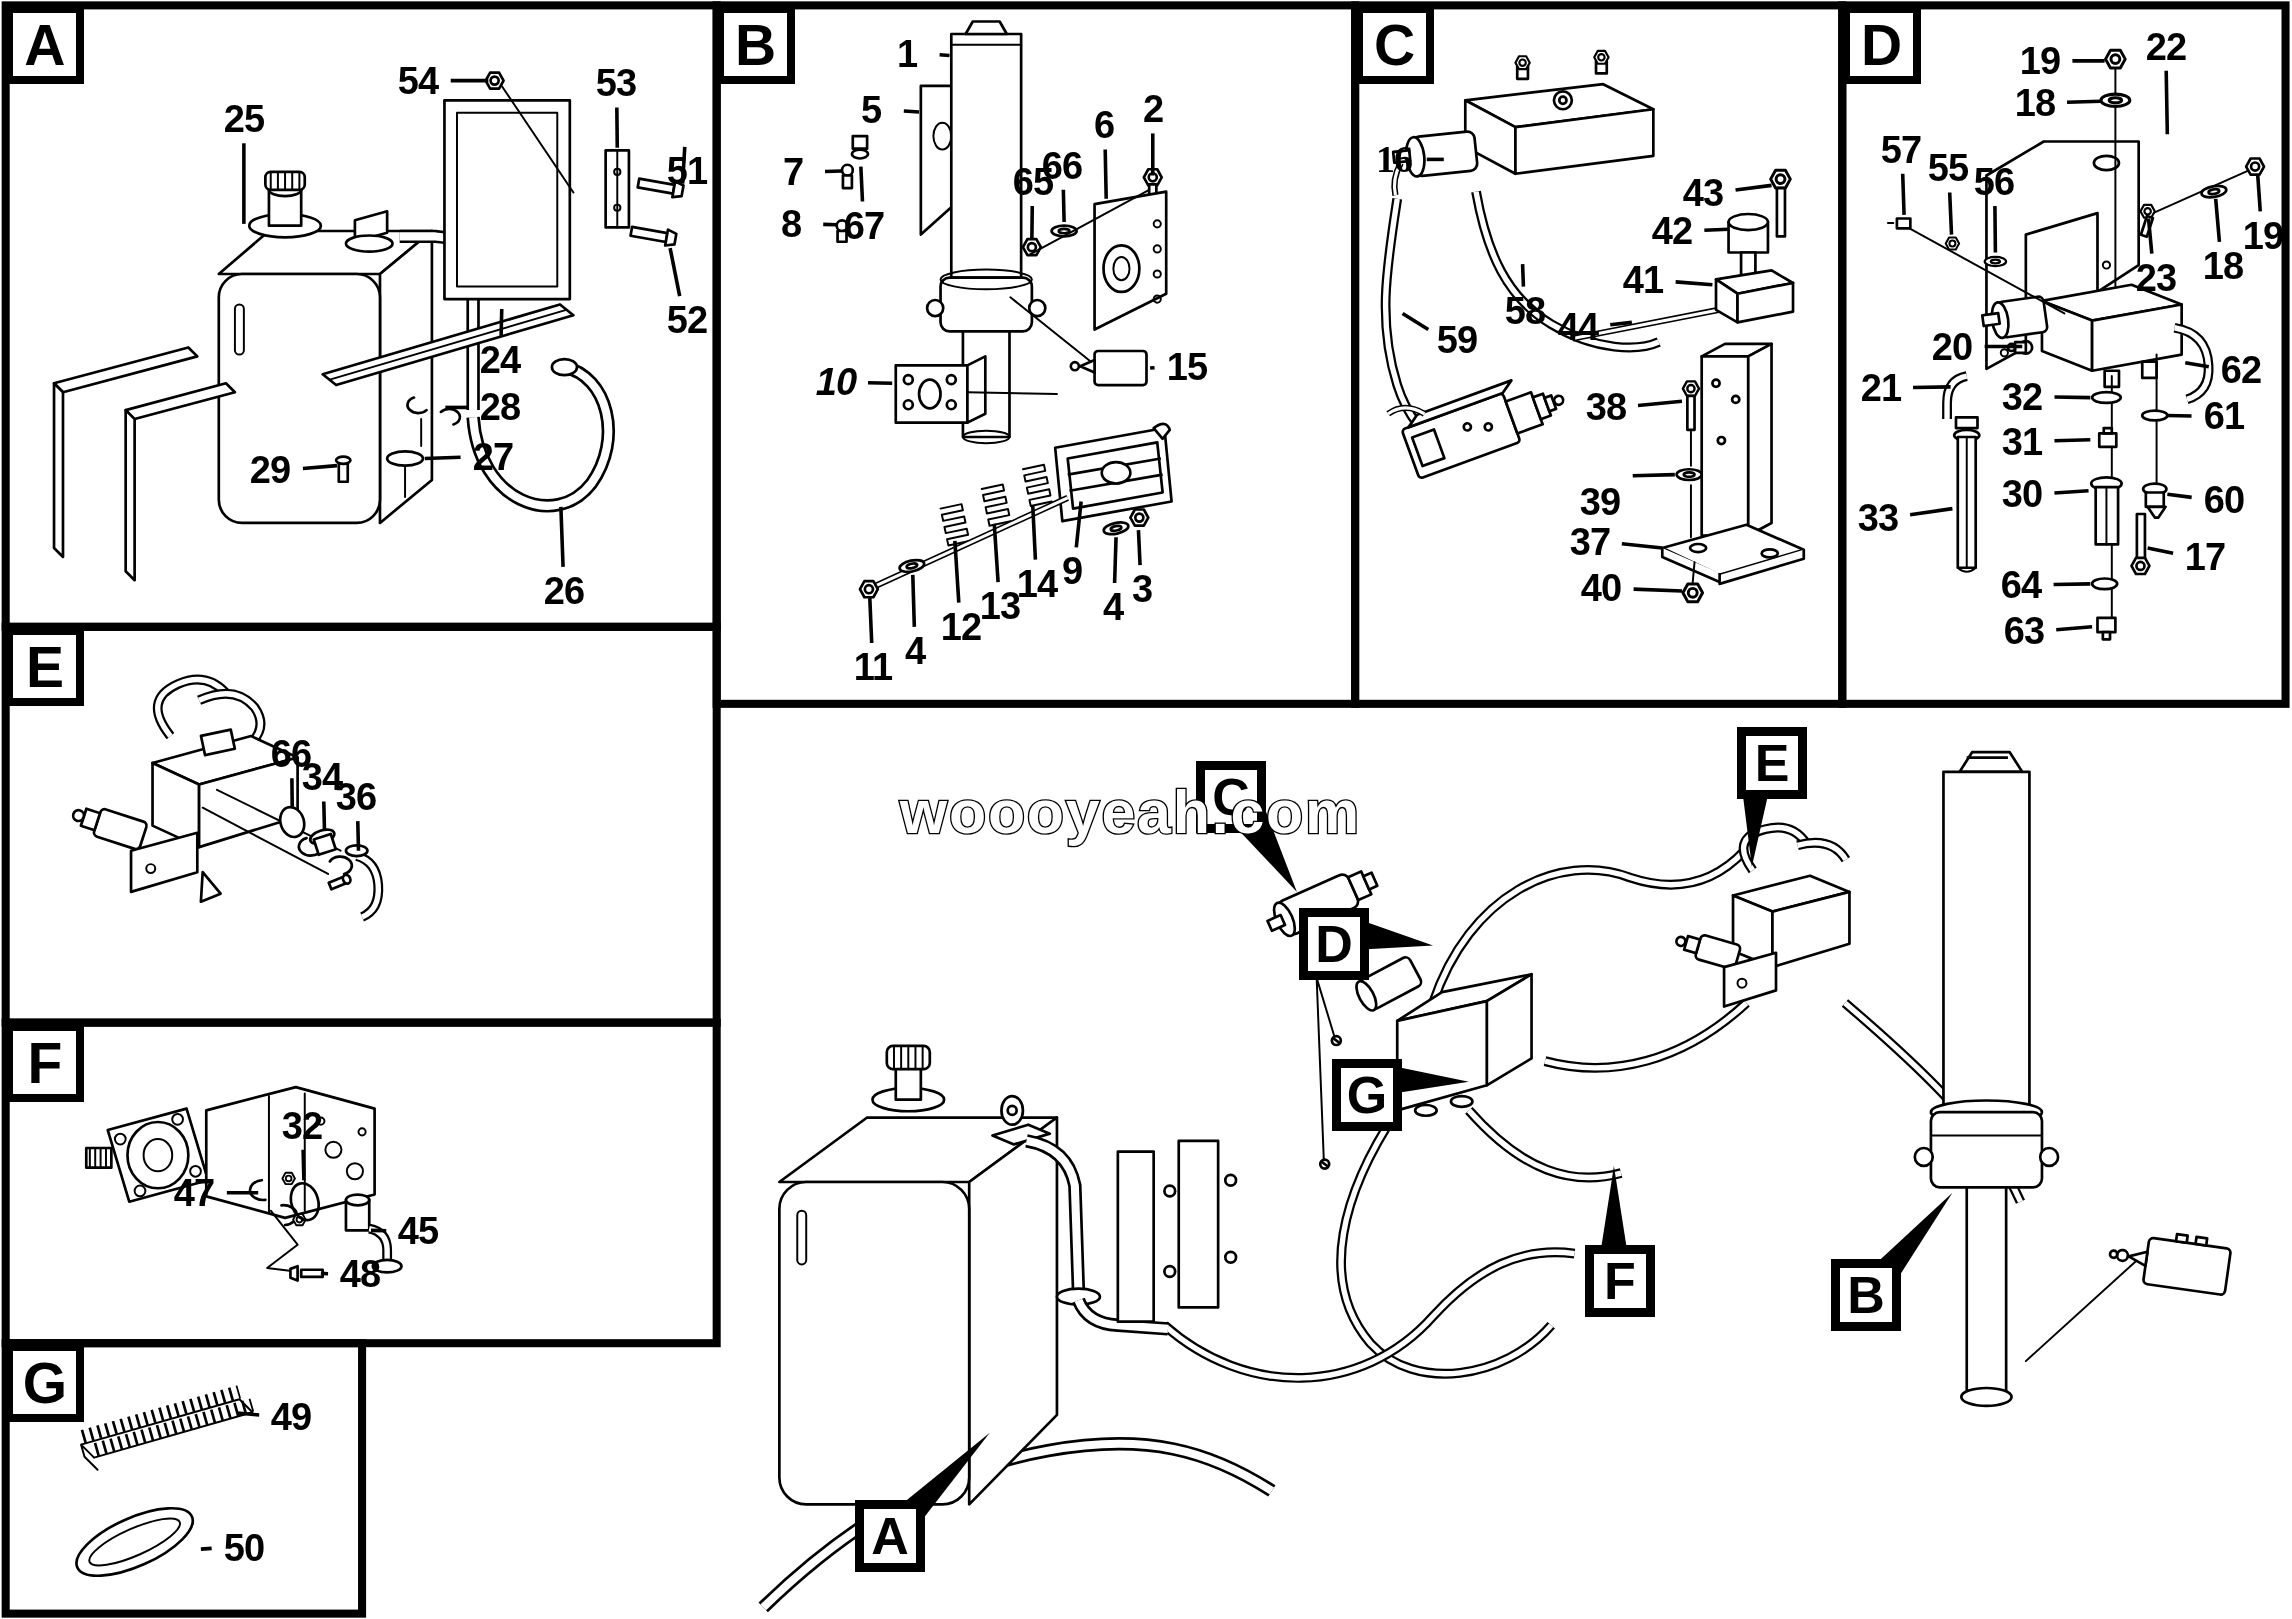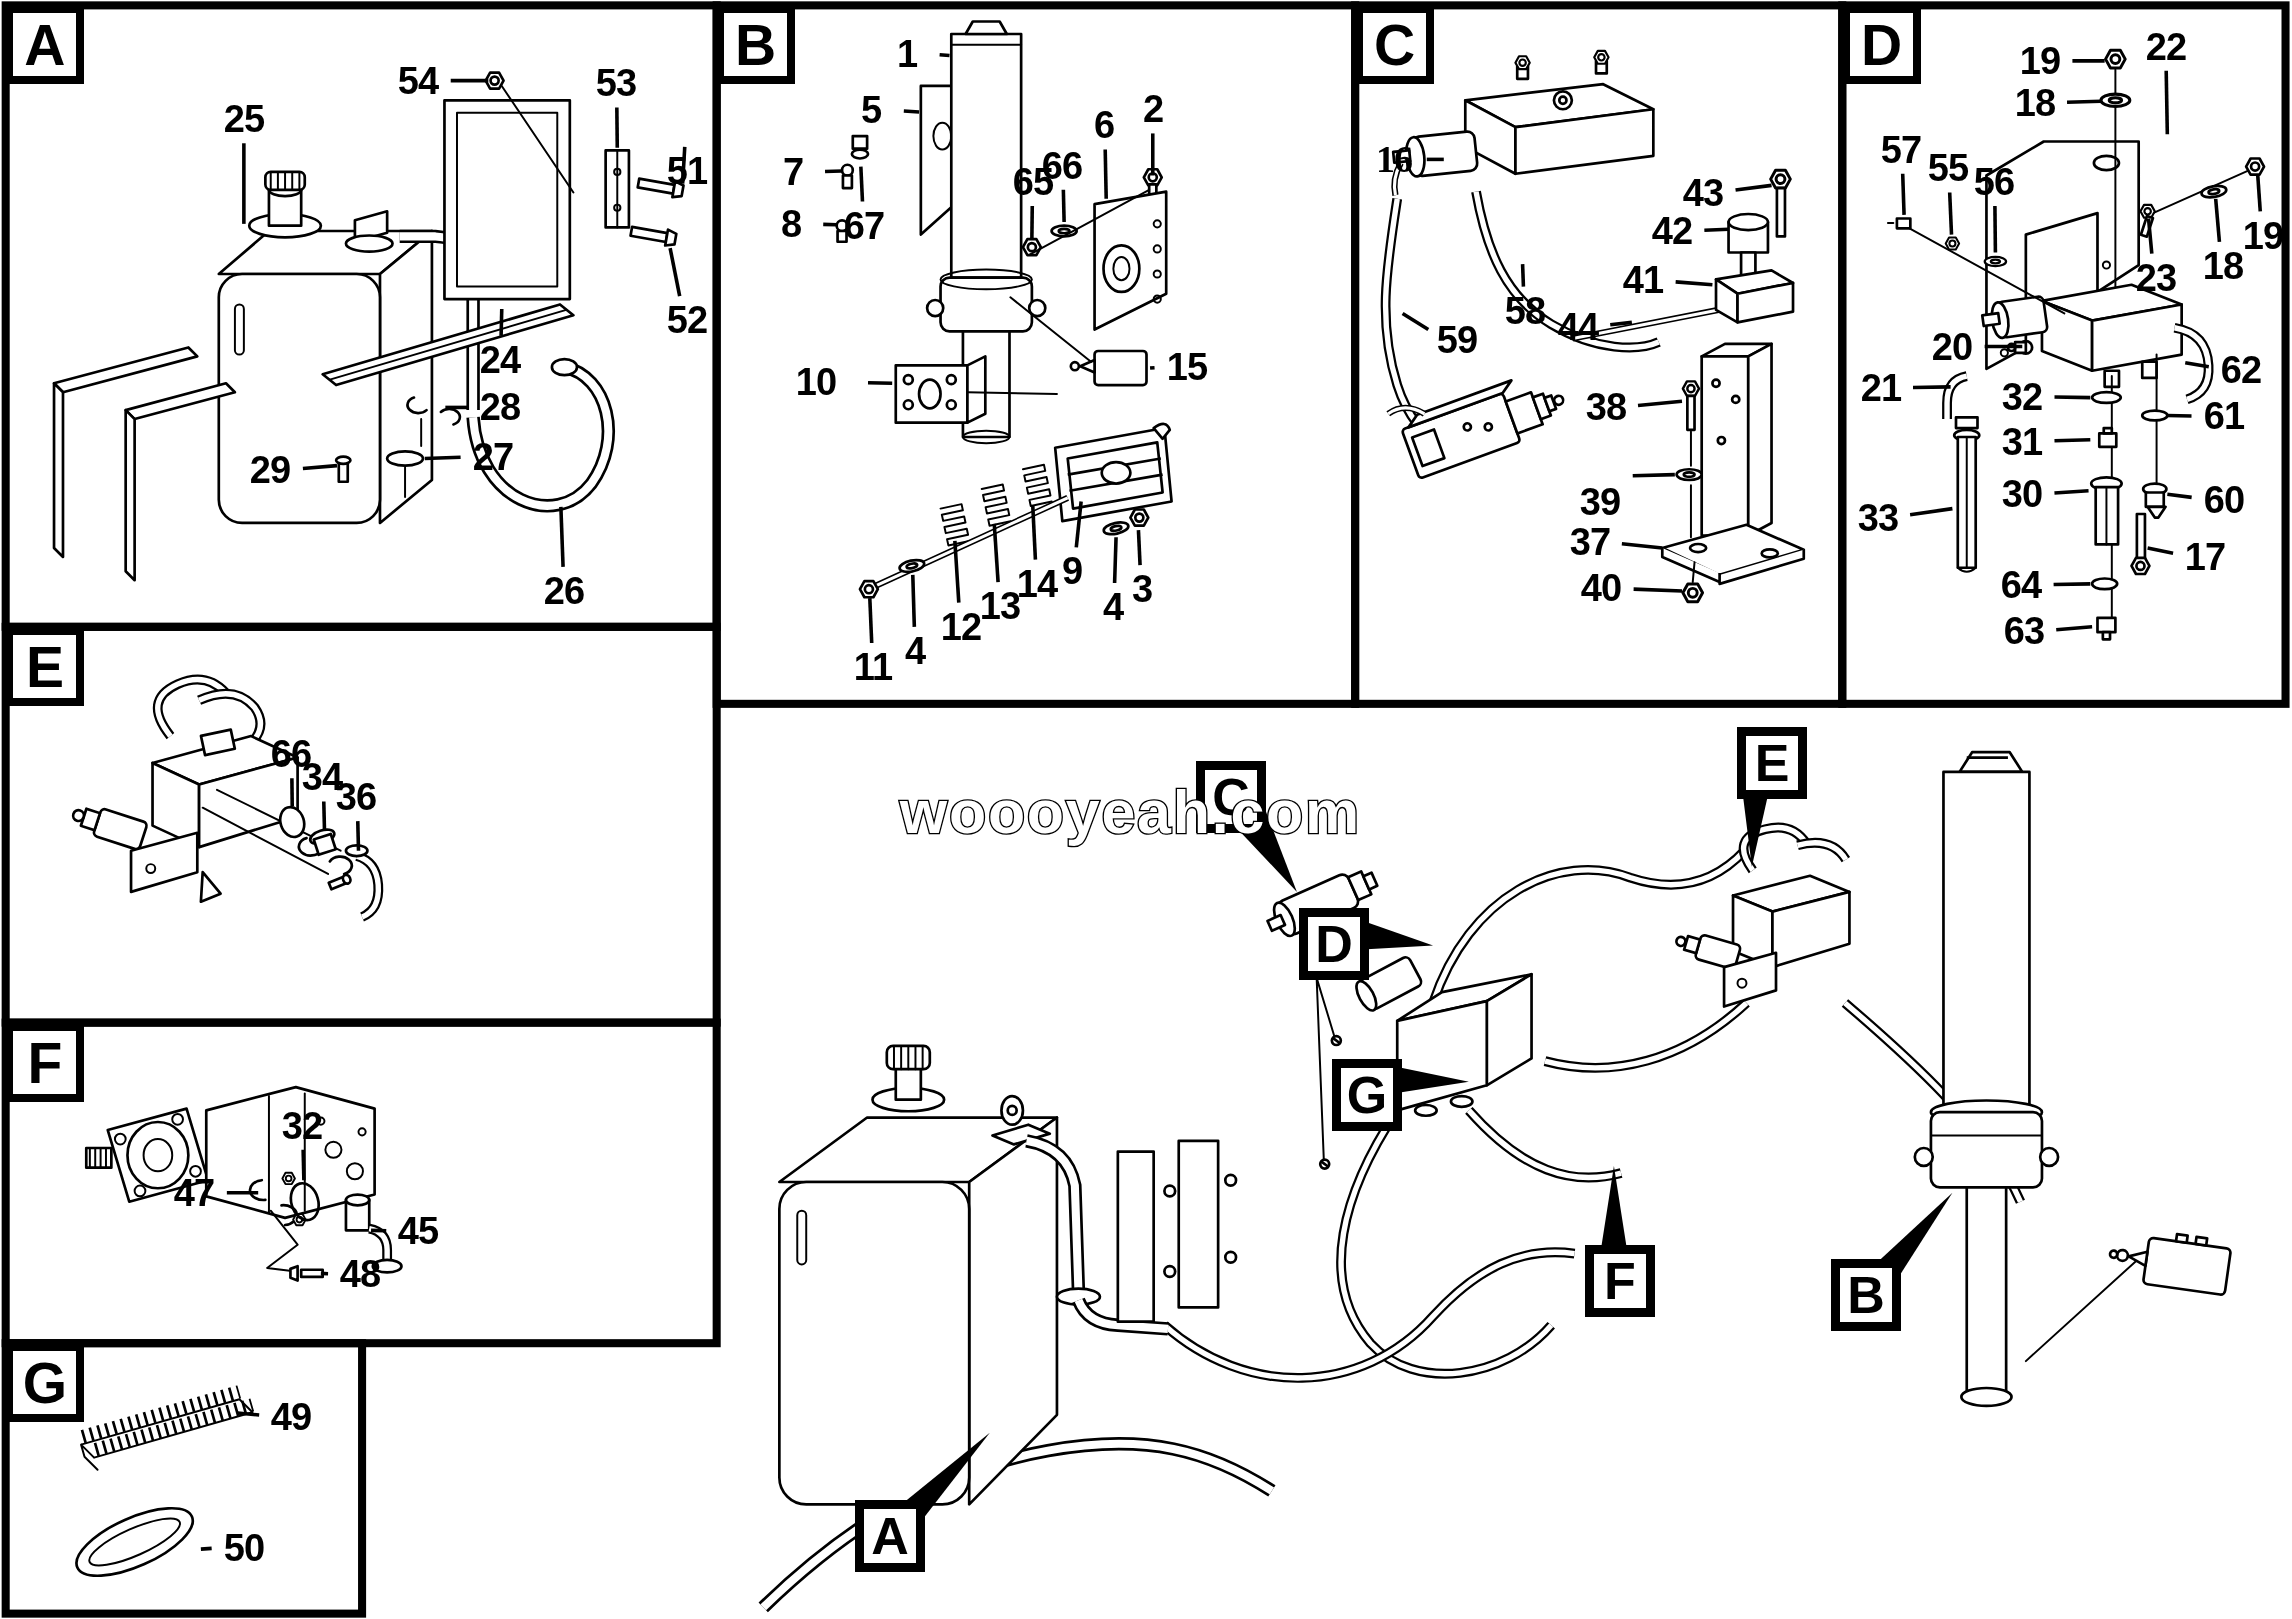--- a/index.html
+++ b/index.html
@@ -712,21 +712,21 @@
     <div class="panel-letter" style="left: 716px; top: 5.4px;">B</div>
     <div class="part-label" style="left: 907px; top: 54px;">1</div>
     <div class="part-label" style="left: 871px; top: 110px;">5</div>
     <div class="part-label" style="left: 793px; top: 172px;">7</div>
     <div class="part-label" style="left: 791px; top: 224px;">8</div>
     <div class="part-label" style="left: 864px; top: 226px;">67</div>
     <div class="part-label" style="left: 1153px; top: 109px;">2</div>
     <div class="part-label" style="left: 1104px; top: 125px;">6</div>
     <div class="part-label" style="left: 1062px; top: 166px;">66</div>
     <div class="part-label" style="left: 1033px; top: 182px;">65</div>
-    <div class="part-label" style="left: 816px; top: 382px;">10</div>
+    <div class="part-label" style="left: 836px; top: 382px; font-style: italic;">10</div>
     <div class="part-label" style="left: 1187px; top: 367px;">15</div>
     <div class="part-label" style="left: 1072px; top: 571px;">9</div>
     <div class="part-label" style="left: 1142px; top: 589px;">3</div>
     <div class="part-label" style="left: 1113px; top: 607px;">4</div>
     <div class="part-label" style="left: 1037px; top: 584px;">14</div>
     <div class="part-label" style="left: 1000px; top: 606px;">13</div>
     <div class="part-label" style="left: 961px; top: 627px;">12</div>
     <div class="part-label" style="left: 915px; top: 651px;">4</div>
     <div class="part-label" style="left: 873px; top: 667px;">11</div>
     <div class="panel-letter" style="left: 1355px; top: 5.4px;">C</div>

